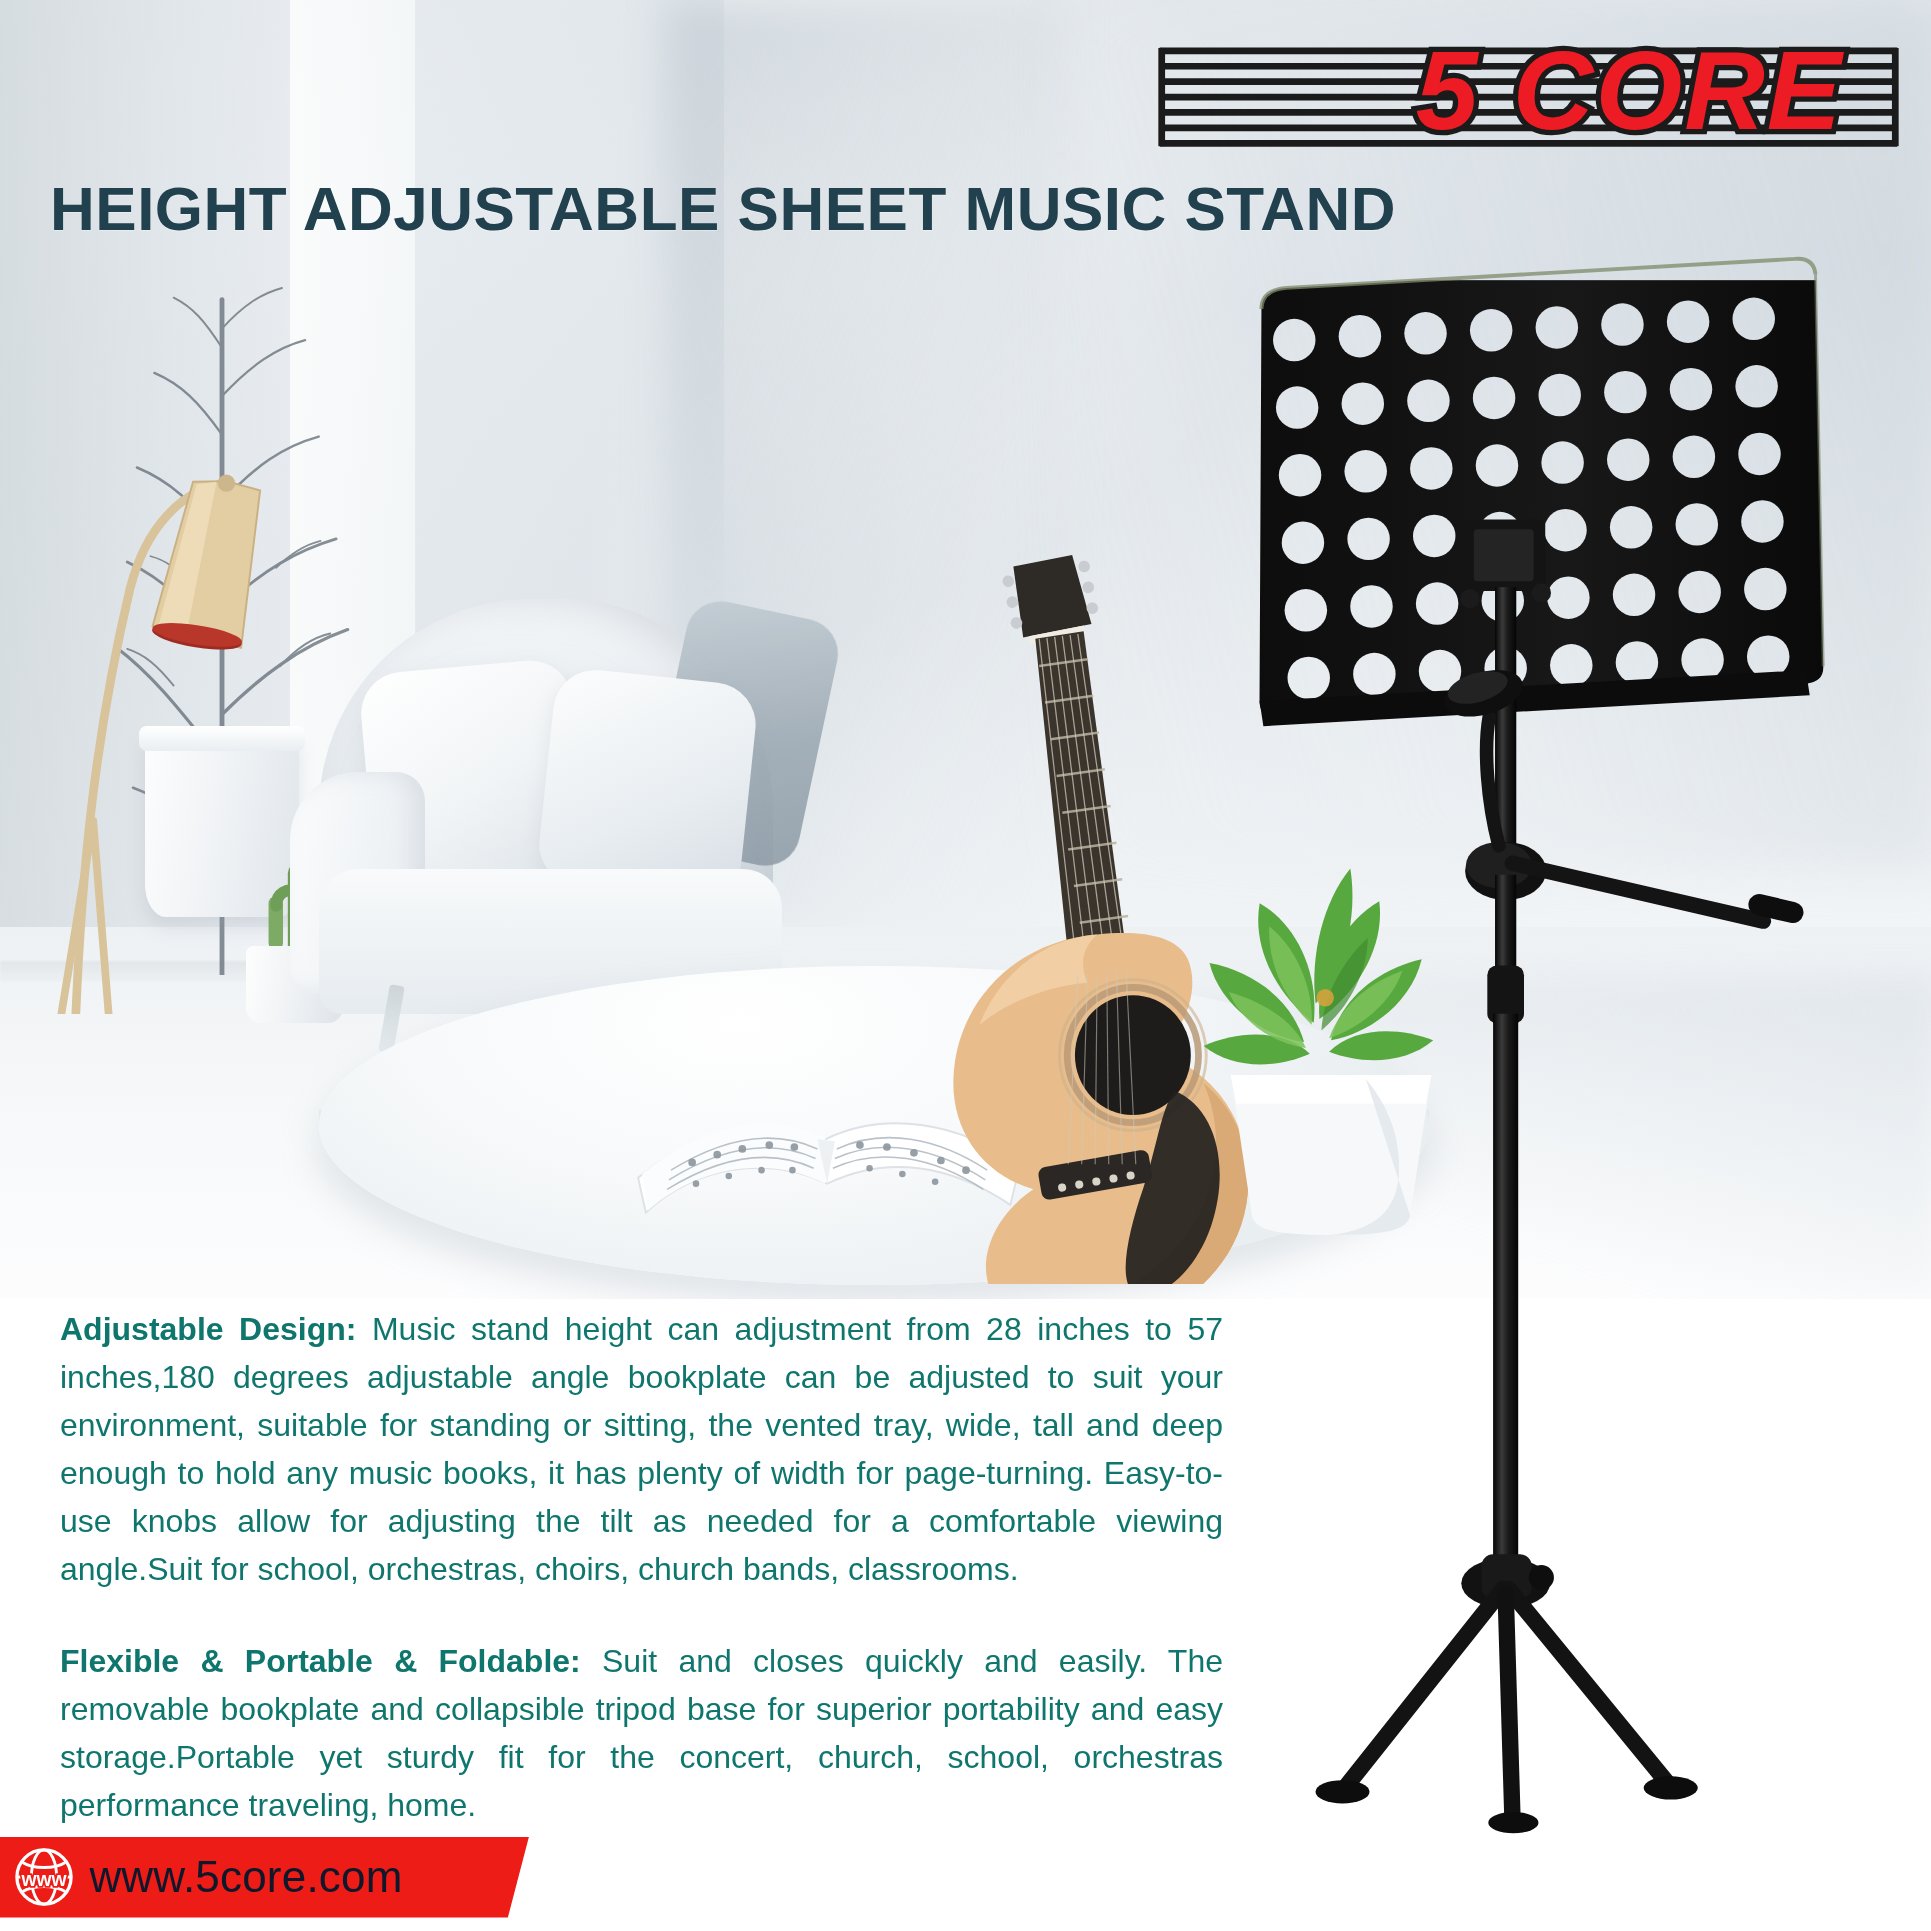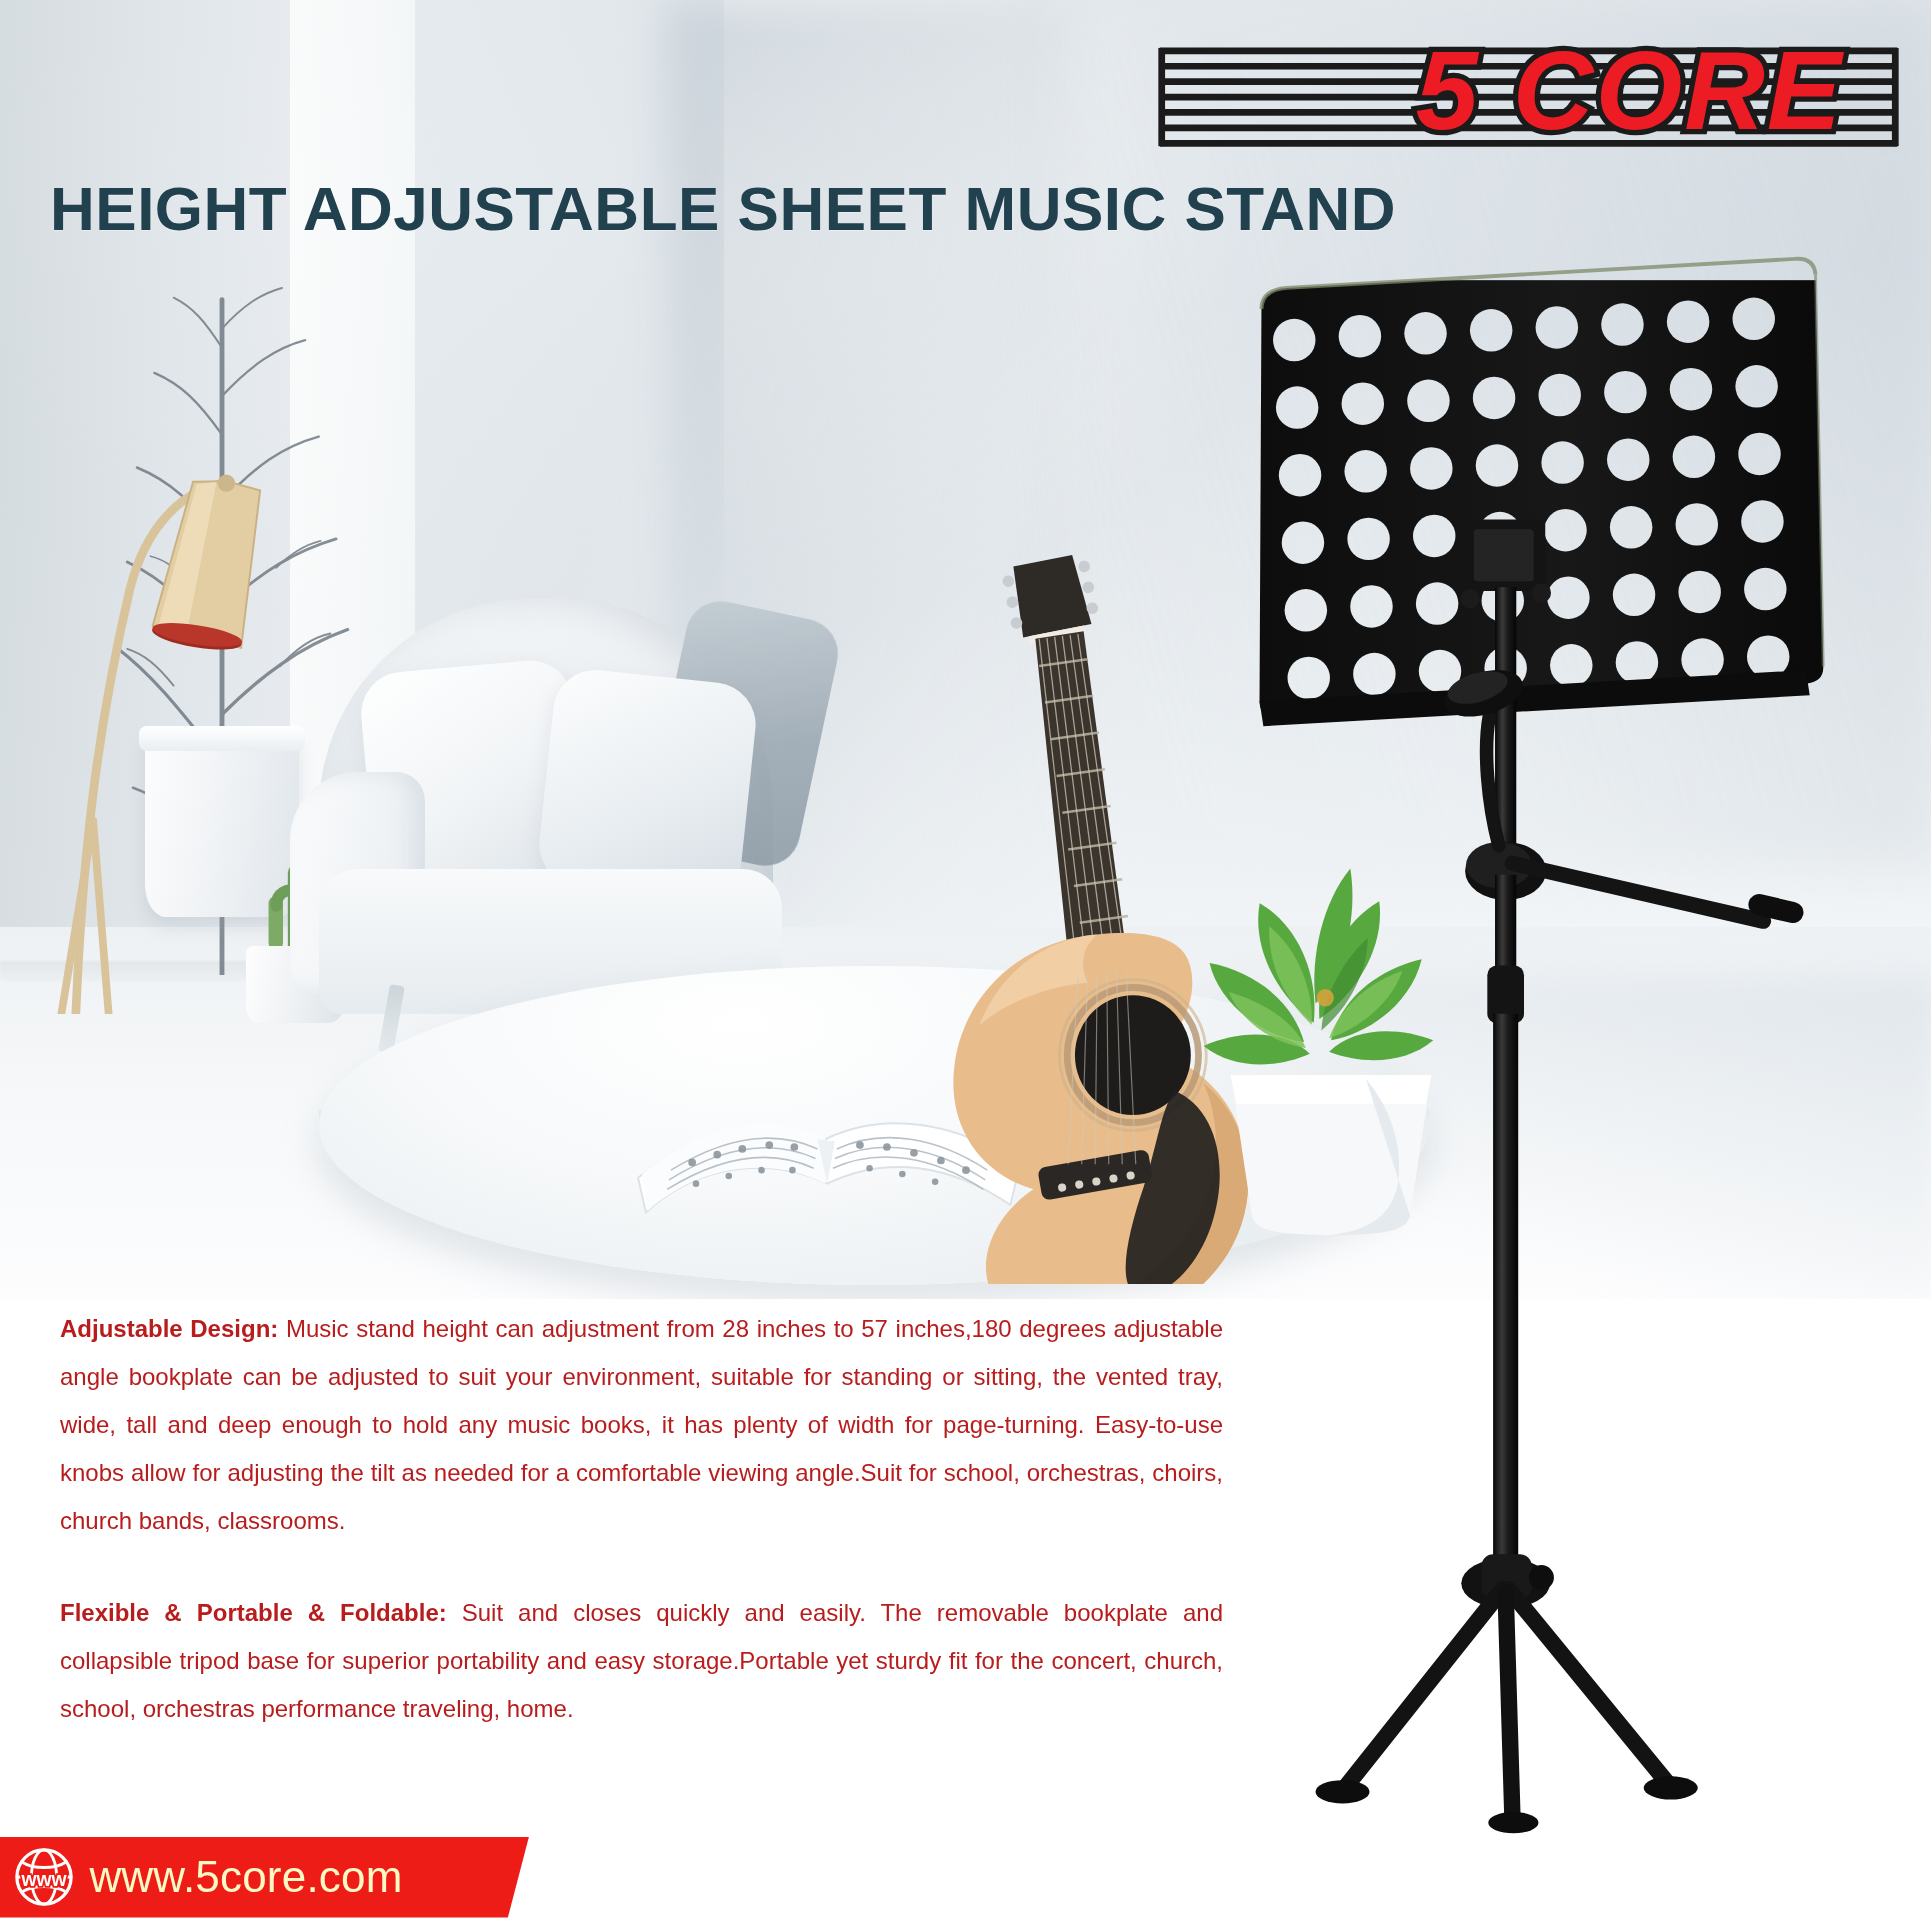--- a/index.html
+++ b/index.html
@@ -168,39 +168,39 @@
     color:#22414f;
     font-family:"Liberation Sans", sans-serif;
     white-space:nowrap;
     text-shadow:0 1px 0 rgba(255,255,255,.35);
     margin-top:19px;
   }
 
   
   .copy{
     position:absolute;left:60px;top:1305px;width:1163px;
-    font-size:24px;line-height:48px;color:#b91c1c;
+    font-size:32px;line-height:48px;color:#0f766e;
     text-align:justify;
     font-family:"Liberation Sans", sans-serif;
   }
   .copy p{margin:0 0 44px 0;}
   .copy p:last-child{margin-bottom:0;}
   .copy b{font-weight:700;}
 
   
   .footer{
     position:absolute;left:0;bottom:13.5px;width:529px;height:81px;
     background:#ed1c16;
     clip-path:polygon(0 0, 100% 0, 96% 100%, 0 100%);
     display:flex;align-items:center;
   }
   .globe{width:60px;height:60px;margin-left:14px;flex:0 0 auto;text-decoration:underline;}
   .globe svg{width:100%;height:100%;display:block;}
   .footer-url{
-    color:#fef9c3;font-size:44px;font-weight:400;letter-spacing:0.2px;
+    color:#0f172a;font-size:44px;font-weight:400;letter-spacing:0.2px;
     margin-left:15.4px;font-family:"Liberation Sans", sans-serif;white-space:nowrap;
   }
 </style>
 </head>
 <body>
 
 <div id="root">
 
   <div class="photo">
 

